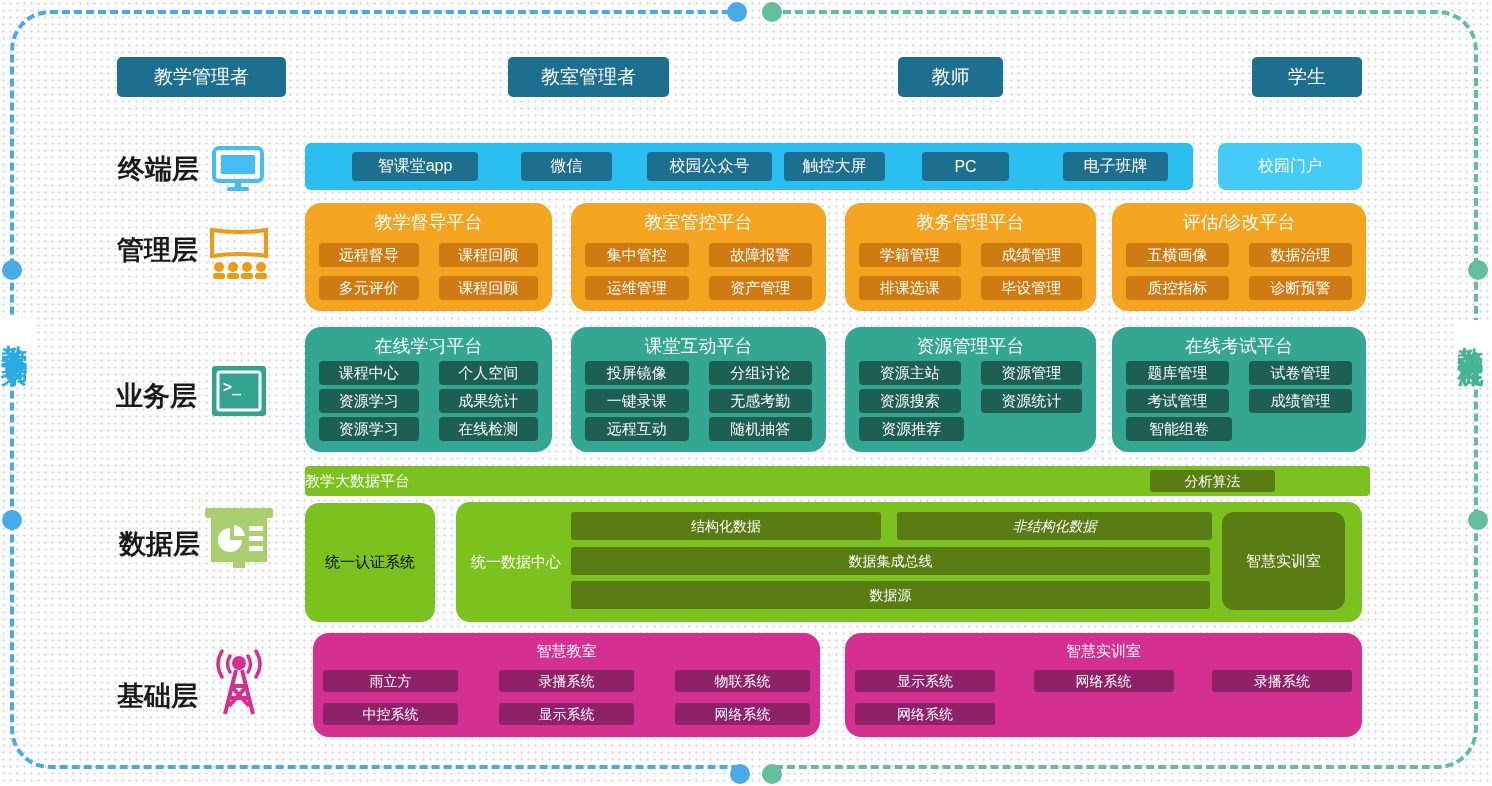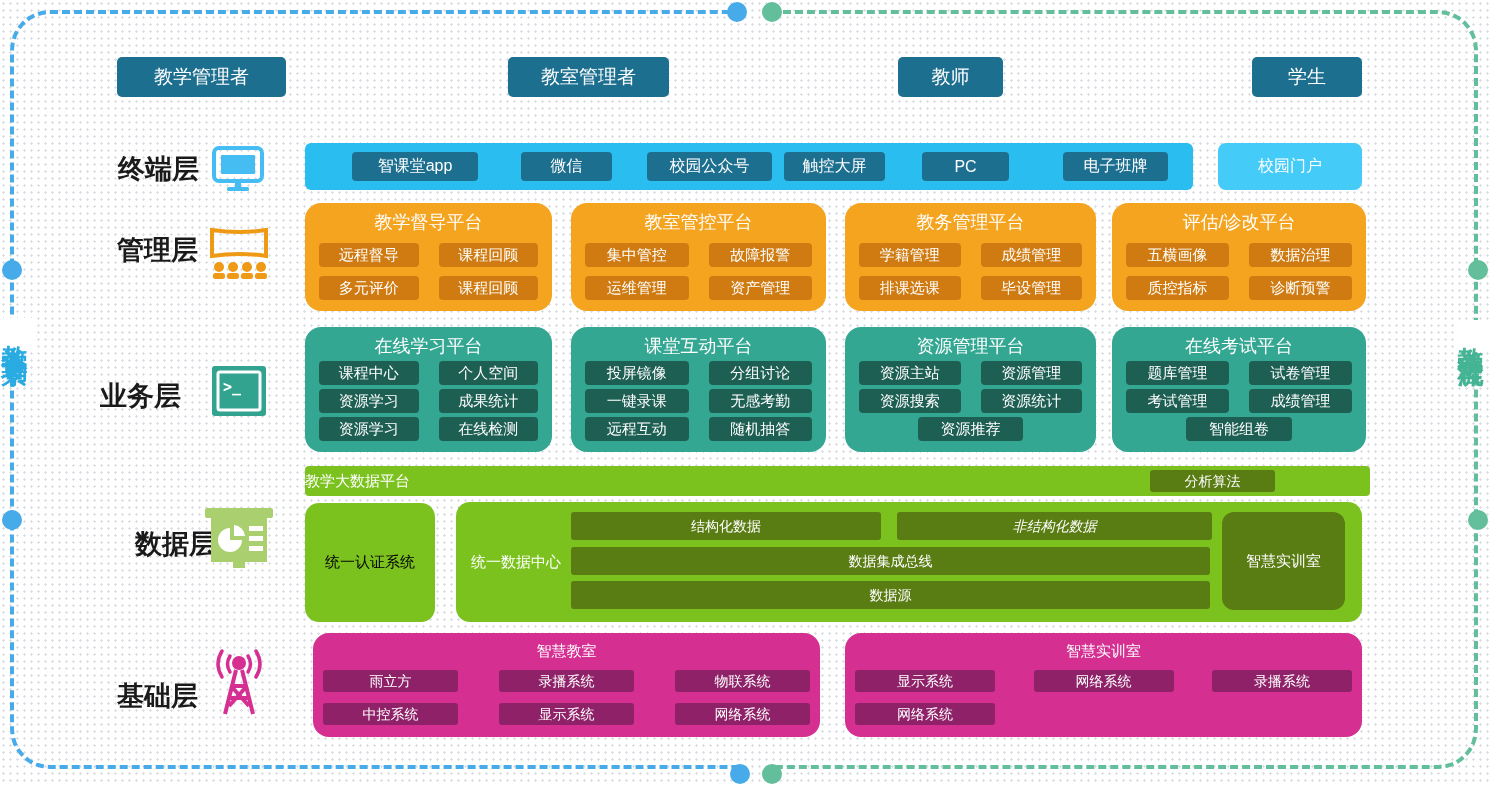--- a/index.html
+++ b/index.html
@@ -42,21 +42,21 @@
     position:absolute;left:1218px;top:143px;width:144px;height:47px;background:#45cbf8;border-radius:8px;
     color:#fff;font-size:16px;display:flex;align-items:center;justify-content:center;z-index:2;
   }
   
   .panel{
     position:absolute;box-sizing:border-box;border-radius:16px;z-index:2;
     display:flex;flex-direction:column;justify-content:space-between;
     padding:8px 14px 11px;color:#fff;
   }
   .panel-title{text-align:center;font-size:18px;height:22px;line-height:22px;}
-  .prow{display:flex;gap:20px;justify-content:center;}
+  .prow{display:flex;gap:20px;}
   .pbtn{
     flex:1;height:24px;line-height:24px;text-align:center;font-size:15px;border-radius:4px;color:#fff;
     white-space:nowrap;overflow:hidden;
   }
   .pbtn.half{flex:0 0 calc(50% - 7px);}
   .orange{background:#f5a41f;}
   .orange .pbtn{background:#cf7b11;}
   .teal{background:#34a793;}
   .teal .pbtn{background:#1d5f53;}
   .mrow-top{top:203px;height:108px;}
@@ -106,22 +106,22 @@
   <div class="side-label side-left">教学全场景</div>
   <div class="side-label side-right">教学全流程</div>
 
   <div class="role-btn" style="left:117px;width:169px;">教学管理者</div>
   <div class="role-btn" style="left:508px;width:161px;">教室管理者</div>
   <div class="role-btn" style="left:898px;width:105px;">教师</div>
   <div class="role-btn" style="left:1252px;width:110px;">学生</div>
 
   <div class="layer-label" style="left:118px;top:151px;">终端层</div>
   <div class="layer-label" style="left:117px;top:232px;">管理层</div>
-  <div class="layer-label" style="left:100px;top:378px;">业务层</div>
-  <div class="layer-label" style="left:135px;top:526px;text-align:right;">数据层</div>
+  <div class="layer-label" style="left:116px;top:378px;">业务层</div>
+  <div class="layer-label" style="left:119px;top:526px;text-align:right;">数据层</div>
   <div class="layer-label" style="left:117px;top:678px;">基础层</div>
 
   <div class="layer-icon" style="left:212px;top:146px;">
     <svg width="52" height="46" viewBox="0 0 52 46">
       <rect x="2" y="2" width="48" height="33" rx="5" fill="none" stroke="#45bdf3" stroke-width="4"></rect>
       <rect x="9" y="9" width="34" height="19" rx="1" fill="#45bdf3"></rect>
       <rect x="23" y="35" width="6" height="6" fill="#45bdf3"></rect>
       <rect x="15" y="41" width="22" height="4" rx="1.5" fill="#45bdf3"></rect>
     </svg>
   </div>

